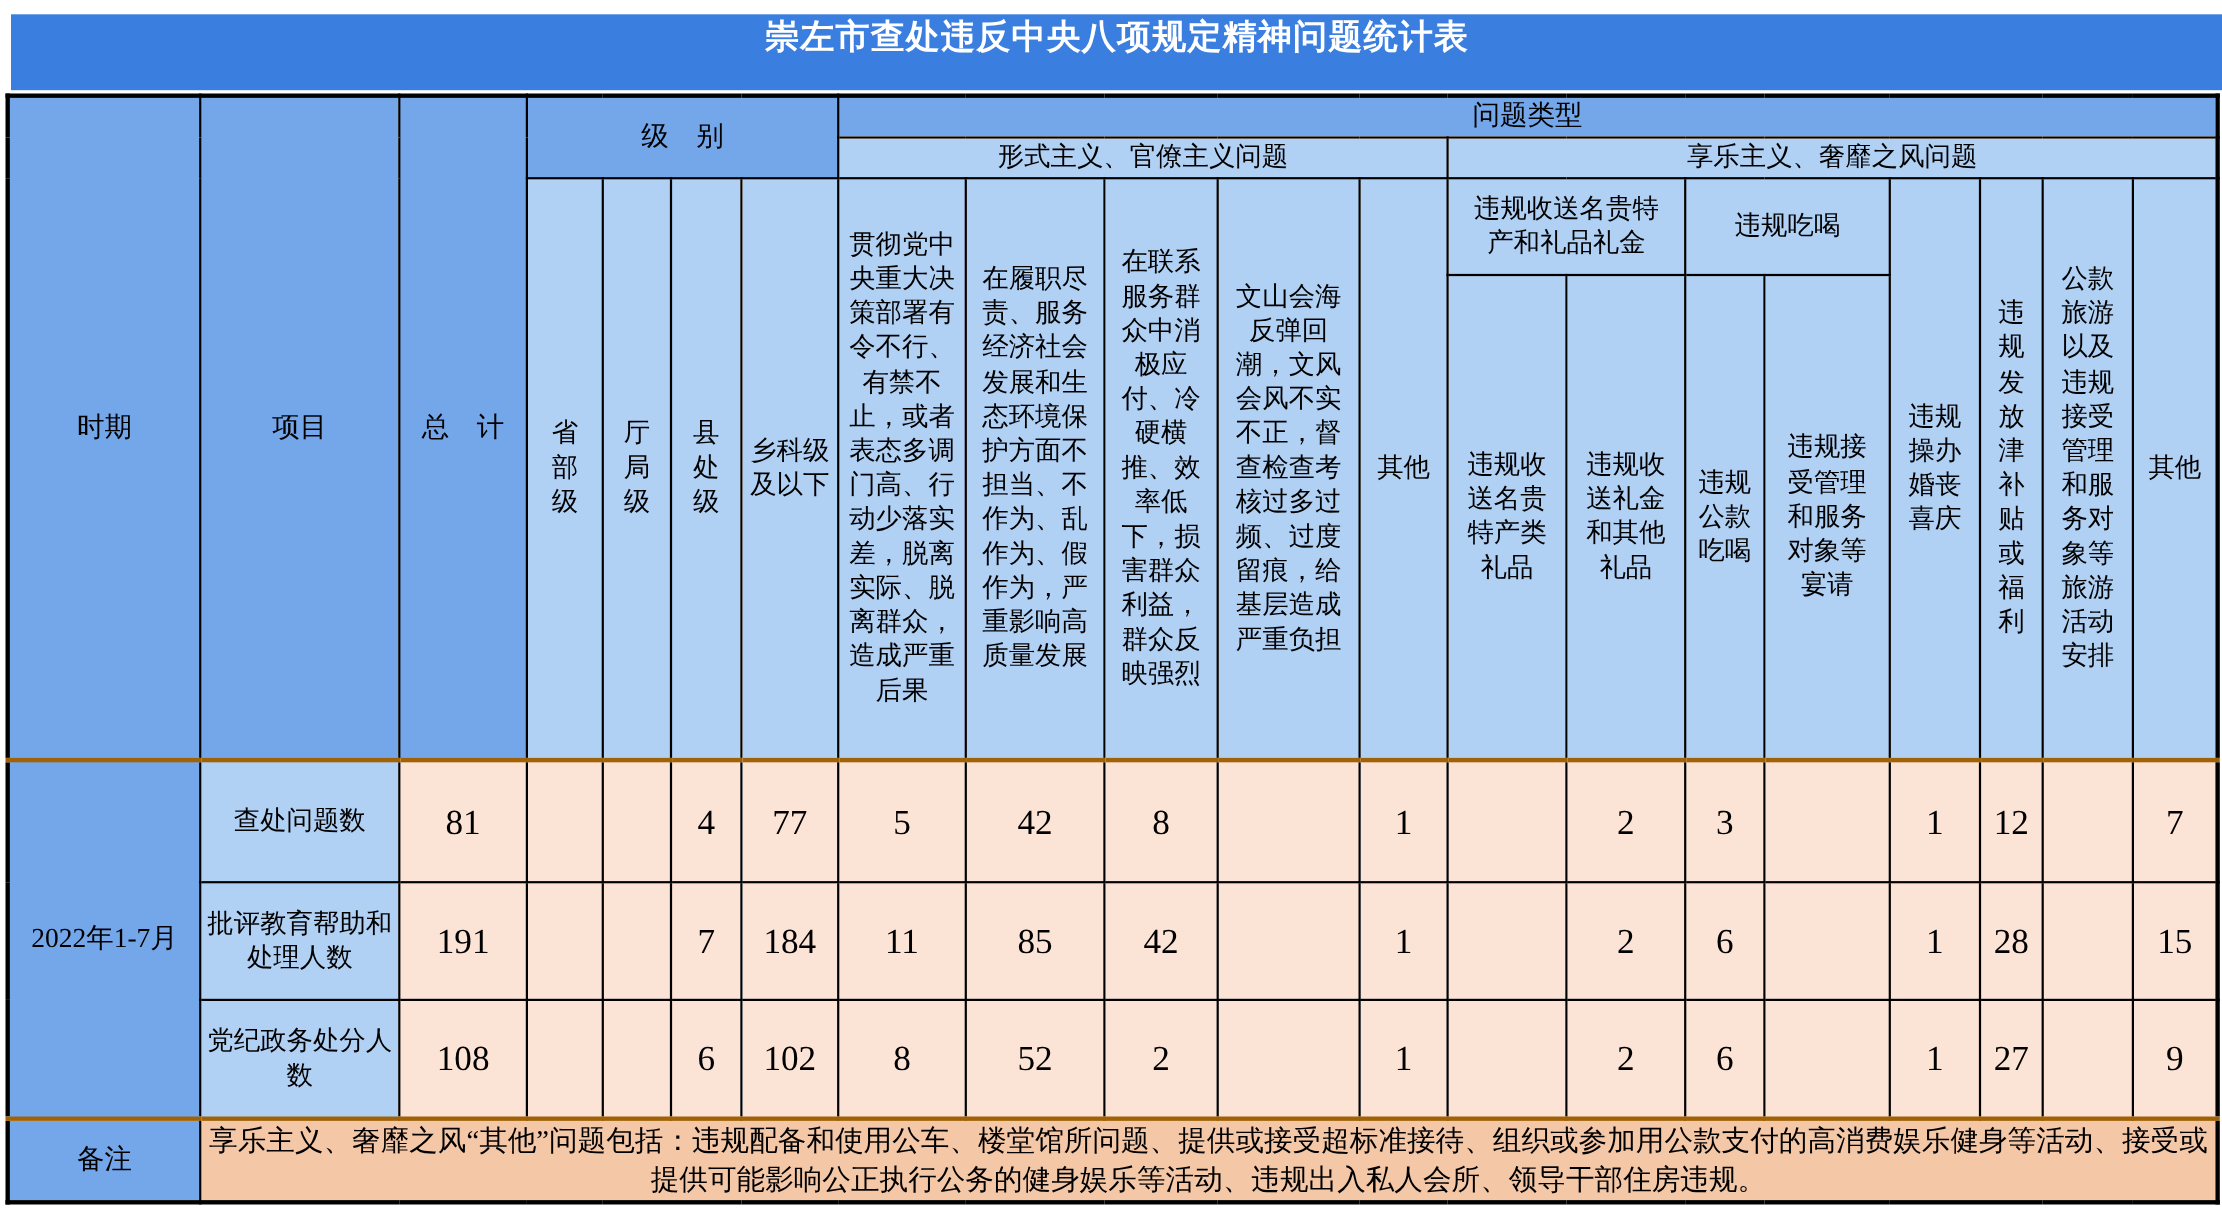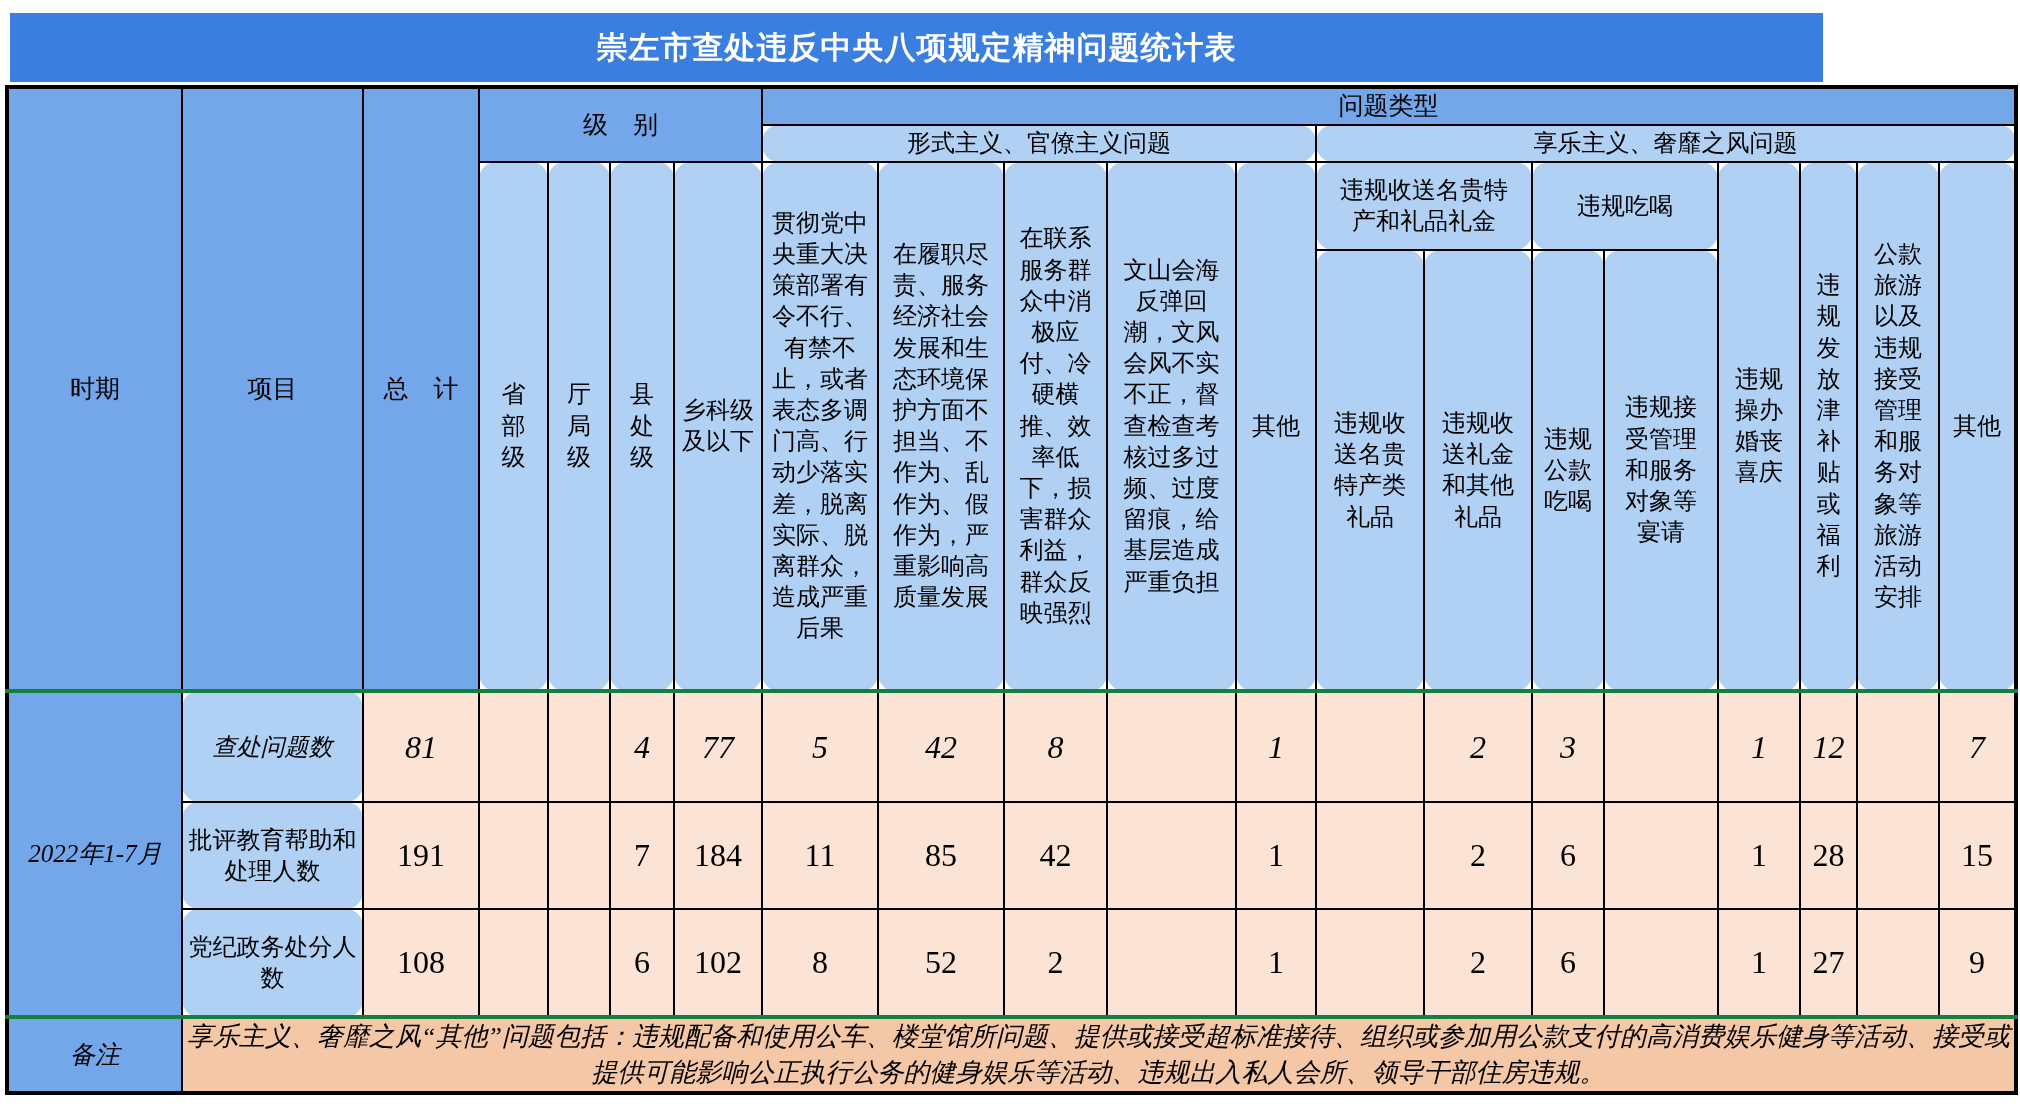--- a/index.html
+++ b/index.html
@@ -1,30 +1,30 @@
 <!DOCTYPE html>
 <html><head>
 <meta charset="utf-8">
 <style>
   html,body{margin:0;padding:0;background:#fff;}
   .canvas{position:relative;width:2020px;height:1111px;background:#fff;overflow:hidden;
           font-family:"Liberation Serif","DejaVu Serif",serif;}
-  .title-bar{position:absolute;left:10px;top:13px;width:1813px;height:69px;
-             background:#3A7EE0;display:flex;align-items:center;justify-content:center;}
+  .title-bar{position:absolute;left:10px;top:13px;width:2011px;height:69px;
+             background:#3A7EE0;display:flex;align-items:flex-start;justify-content:center;}
   .title-bar span{color:#fff;font-weight:bold;font-size:31px;letter-spacing:1px;
                   font-family:"Liberation Sans","DejaVu Sans",sans-serif;}
   table.stats{position:absolute;left:5px;top:85px;width:2009px;
               border-collapse:collapse;table-layout:fixed;border:4px solid #000;}
   td{border:2px solid #000;text-align:center;vertical-align:middle;padding:0 2px;
      color:#000;overflow:hidden;}
   .med{background:#74A6EA;font-size:25px;line-height:1.3;}
-  .light{background:#B0D0F4;font-size:24px;line-height:1.3;border-radius:17px;}
+  .light{background:#B0D0F4;font-size:24px;line-height:1.3;}
   .val{background:#FBE3D5;font-size:32px;}
   .remtext{background:#F4C7A7;font-size:26px;line-height:36px;padding:0 0;}
-  .thick-top td{border-top:4px solid #15803d;font-style:italic;}
+  .thick-top td{border-top:4px solid #a16207;}
   tr.h1{height:38px;} tr.h2{height:37px;} tr.h3{height:79px;} tr.h4{height:441px;}
   tr.d1{height:111px;} tr.d2{height:107px;} tr.d3{height:108px;} tr.rem{height:74px;}
   .p16{padding:0 16px;} .p14{padding:12px 14px;} .p12{padding:0 12px;}
   .p18{padding:12px 18px;} .p6{padding:0 6px;} .p4{padding:0 4px;}
 </style>
 </head>
 <body>
 
 <div class="canvas">
 

